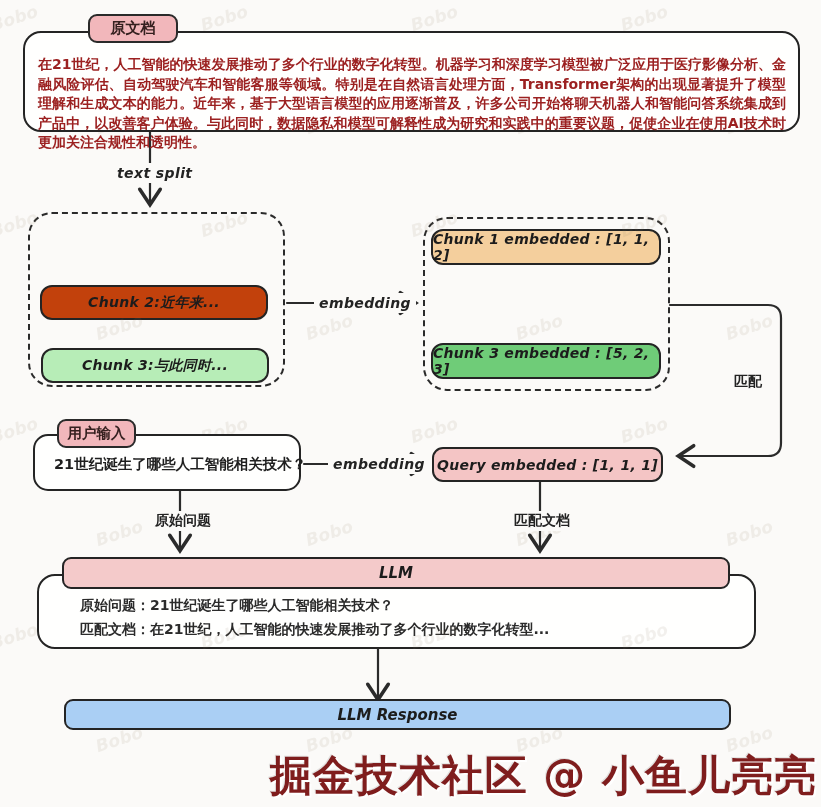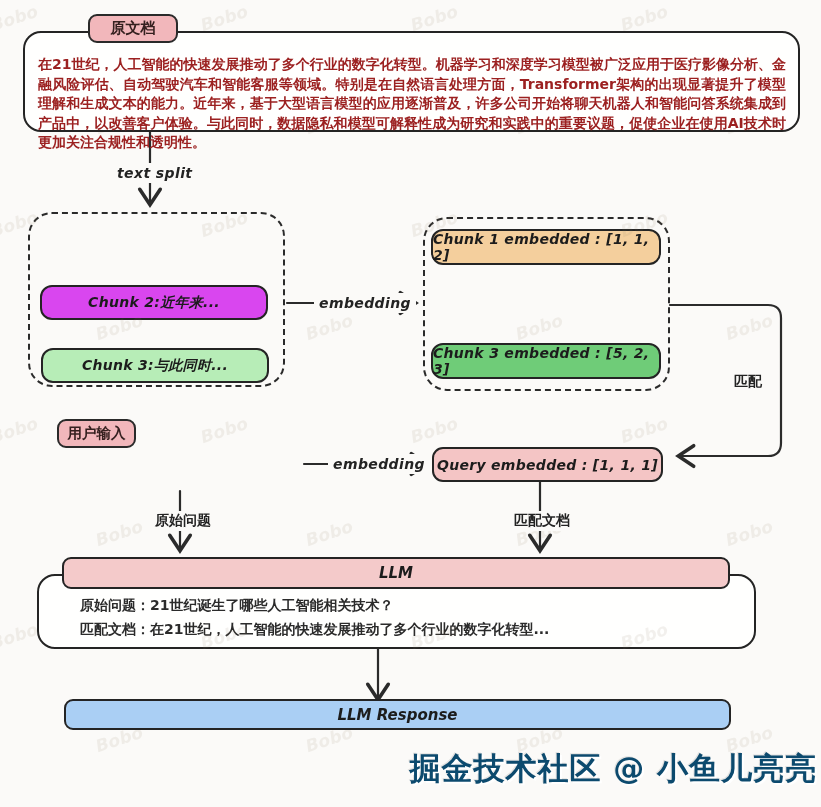--- a/index.html
+++ b/index.html
@@ -14,21 +14,21 @@
          font-size:14px;font-weight:bold;font-style:italic;color:#1c1c1c;letter-spacing:.3px;}
   .bar{border:2.2px solid #242424;border-radius:9px;display:flex;align-items:center;justify-content:center;
        font-size:15px;font-weight:bold;font-style:italic;color:#1c1c1c;z-index:4;}
   .arrow-label{background:#fbfaf8;padding:0 5px;font-size:14px;font-weight:bold;color:#232323;
                display:flex;align-items:center;justify-content:center;z-index:3;white-space:nowrap;}
   .hand{font-style:italic;letter-spacing:.4px;}
   .doc-text{font-size:14px;line-height:19.6px;font-weight:600;text-align:justify;}
   .llm-text{font-size:14px;font-weight:600;color:#2b2b2b;white-space:nowrap;}
   .wm{position:absolute;font-size:17px;font-style:italic;font-weight:bold;color:#8a7a5f;opacity:.10;
       transform:rotate(-18deg);pointer-events:none;z-index:1;}
-  .credit{font-size:31px;font-weight:bold;color:#0c4a6e;letter-spacing:1px;white-space:nowrap;
+  .credit{font-size:42px;font-weight:bold;color:#7f1d1d;letter-spacing:1px;white-space:nowrap;
           text-shadow:2px 2px 0 #ffffff,-1px -1px 0 rgba(150,150,150,.25);z-index:9;}
   svg.arrows{position:absolute;left:0;top:0;z-index:2;pointer-events:none;}
   .z4{z-index:4;}
 </style>
 </head>
 <body>
 
 <div id="canvas">
 
   <div id="wm-layer">
@@ -84,31 +84,34 @@
   </svg>
 
   <div class="abs box z4" style="left:23px;top:31px;width:777px;height:101px;">
     <div class="doc-text abs" style="left:13px;right:12px;top:22px;color:#9c2121;">在21世纪，人工智能的快速发展推动了多个行业的数字化转型。机器学习和深度学习模型被广泛应用于医疗影像分析、金融风险评估、自动驾驶汽车和智能客服等领域。特别是在自然语言处理方面，Transformer架构的出现显著提升了模型理解和生成文本的能力。近年来，基于大型语言模型的应用逐渐普及，许多公司开始将聊天机器人和智能问答系统集成到产品中，以改善客户体验。与此同时，数据隐私和模型可解释性成为研究和实践中的重要议题，促使企业在使用AI技术时更加关注合规性和透明性。</div>
   </div>
   <div class="abs tag" style="left: 88px; top: 14px; width: 90px; height: 29px; background: rgb(242, 183, 187);">原文档</div>
 
   <div class="abs arrow-label hand" style="left:112px;top:163px;height:20px;">text split</div>
 
   <div class="abs dashed" style="left:28px;top:212px;width:257px;height:175px;"></div>
-  <div class="abs chunk" style="left: 40px; top: 285px; width: 228px; height: 35px; background: #d946ef;">Chunk 2:近年来...</div>
+  <div class="abs chunk" style="left: 40px; top: 285px; width: 228px; height: 35px; background: #c2410c;">Chunk 2:近年来...</div>
   <div class="abs chunk" style="left: 41px; top: 348px; width: 228px; height: 35px; background: rgb(183, 237, 183);">Chunk 3:与此同时...</div>
 
   <div class="abs arrow-label hand" style="left:314px;top:293px;height:20px;">embedding</div>
 
   <div class="abs dashed" style="left:423px;top:217px;width:247px;height:174px;"></div>
   <div class="abs chunk" style="left: 431px; top: 229px; width: 230px; height: 36px; background: rgb(244, 207, 157);">Chunk 1 embedded : [1, 1, 2]</div>
   <div class="abs chunk" style="left: 431px; top: 343px; width: 230px; height: 36px; background: rgb(111, 204, 120);">Chunk 3 embedded : [5, 2, 3]</div>
 
   <div class="abs arrow-label" style="left:729px;top:372px;height:20px;">匹配</div>
 
+  <div class="abs box z4" style="left:33px;top:434px;width:268px;height:57px;border-radius:15px;">
+    <div class="abs llm-text" style="left:19px;top:19px;font-size:14.5px;color:#1f1f1f;">21世纪诞生了哪些人工智能相关技术？</div>
+  </div>
   <div class="abs tag" style="left: 57px; top: 419px; width: 79px; height: 29px; font-size: 14.5px; background: rgb(242, 183, 187);">用户输入</div>
 
   <div class="abs arrow-label hand" style="left:328px;top:454px;height:20px;">embedding</div>
 
   <div class="abs chunk z4" style="left: 432px; top: 447px; width: 231px; height: 35px; border-radius: 11px; background: rgb(244, 197, 197);">Query embedded : [1, 1, 1]</div>
 
   <div class="abs arrow-label" style="left:150px;top:511px;height:20px;">原始问题</div>
   <div class="abs arrow-label" style="left:509px;top:511px;height:20px;">匹配文档</div>
 
   <div class="abs box" style="left:37px;top:574px;width:719px;height:75px;">

